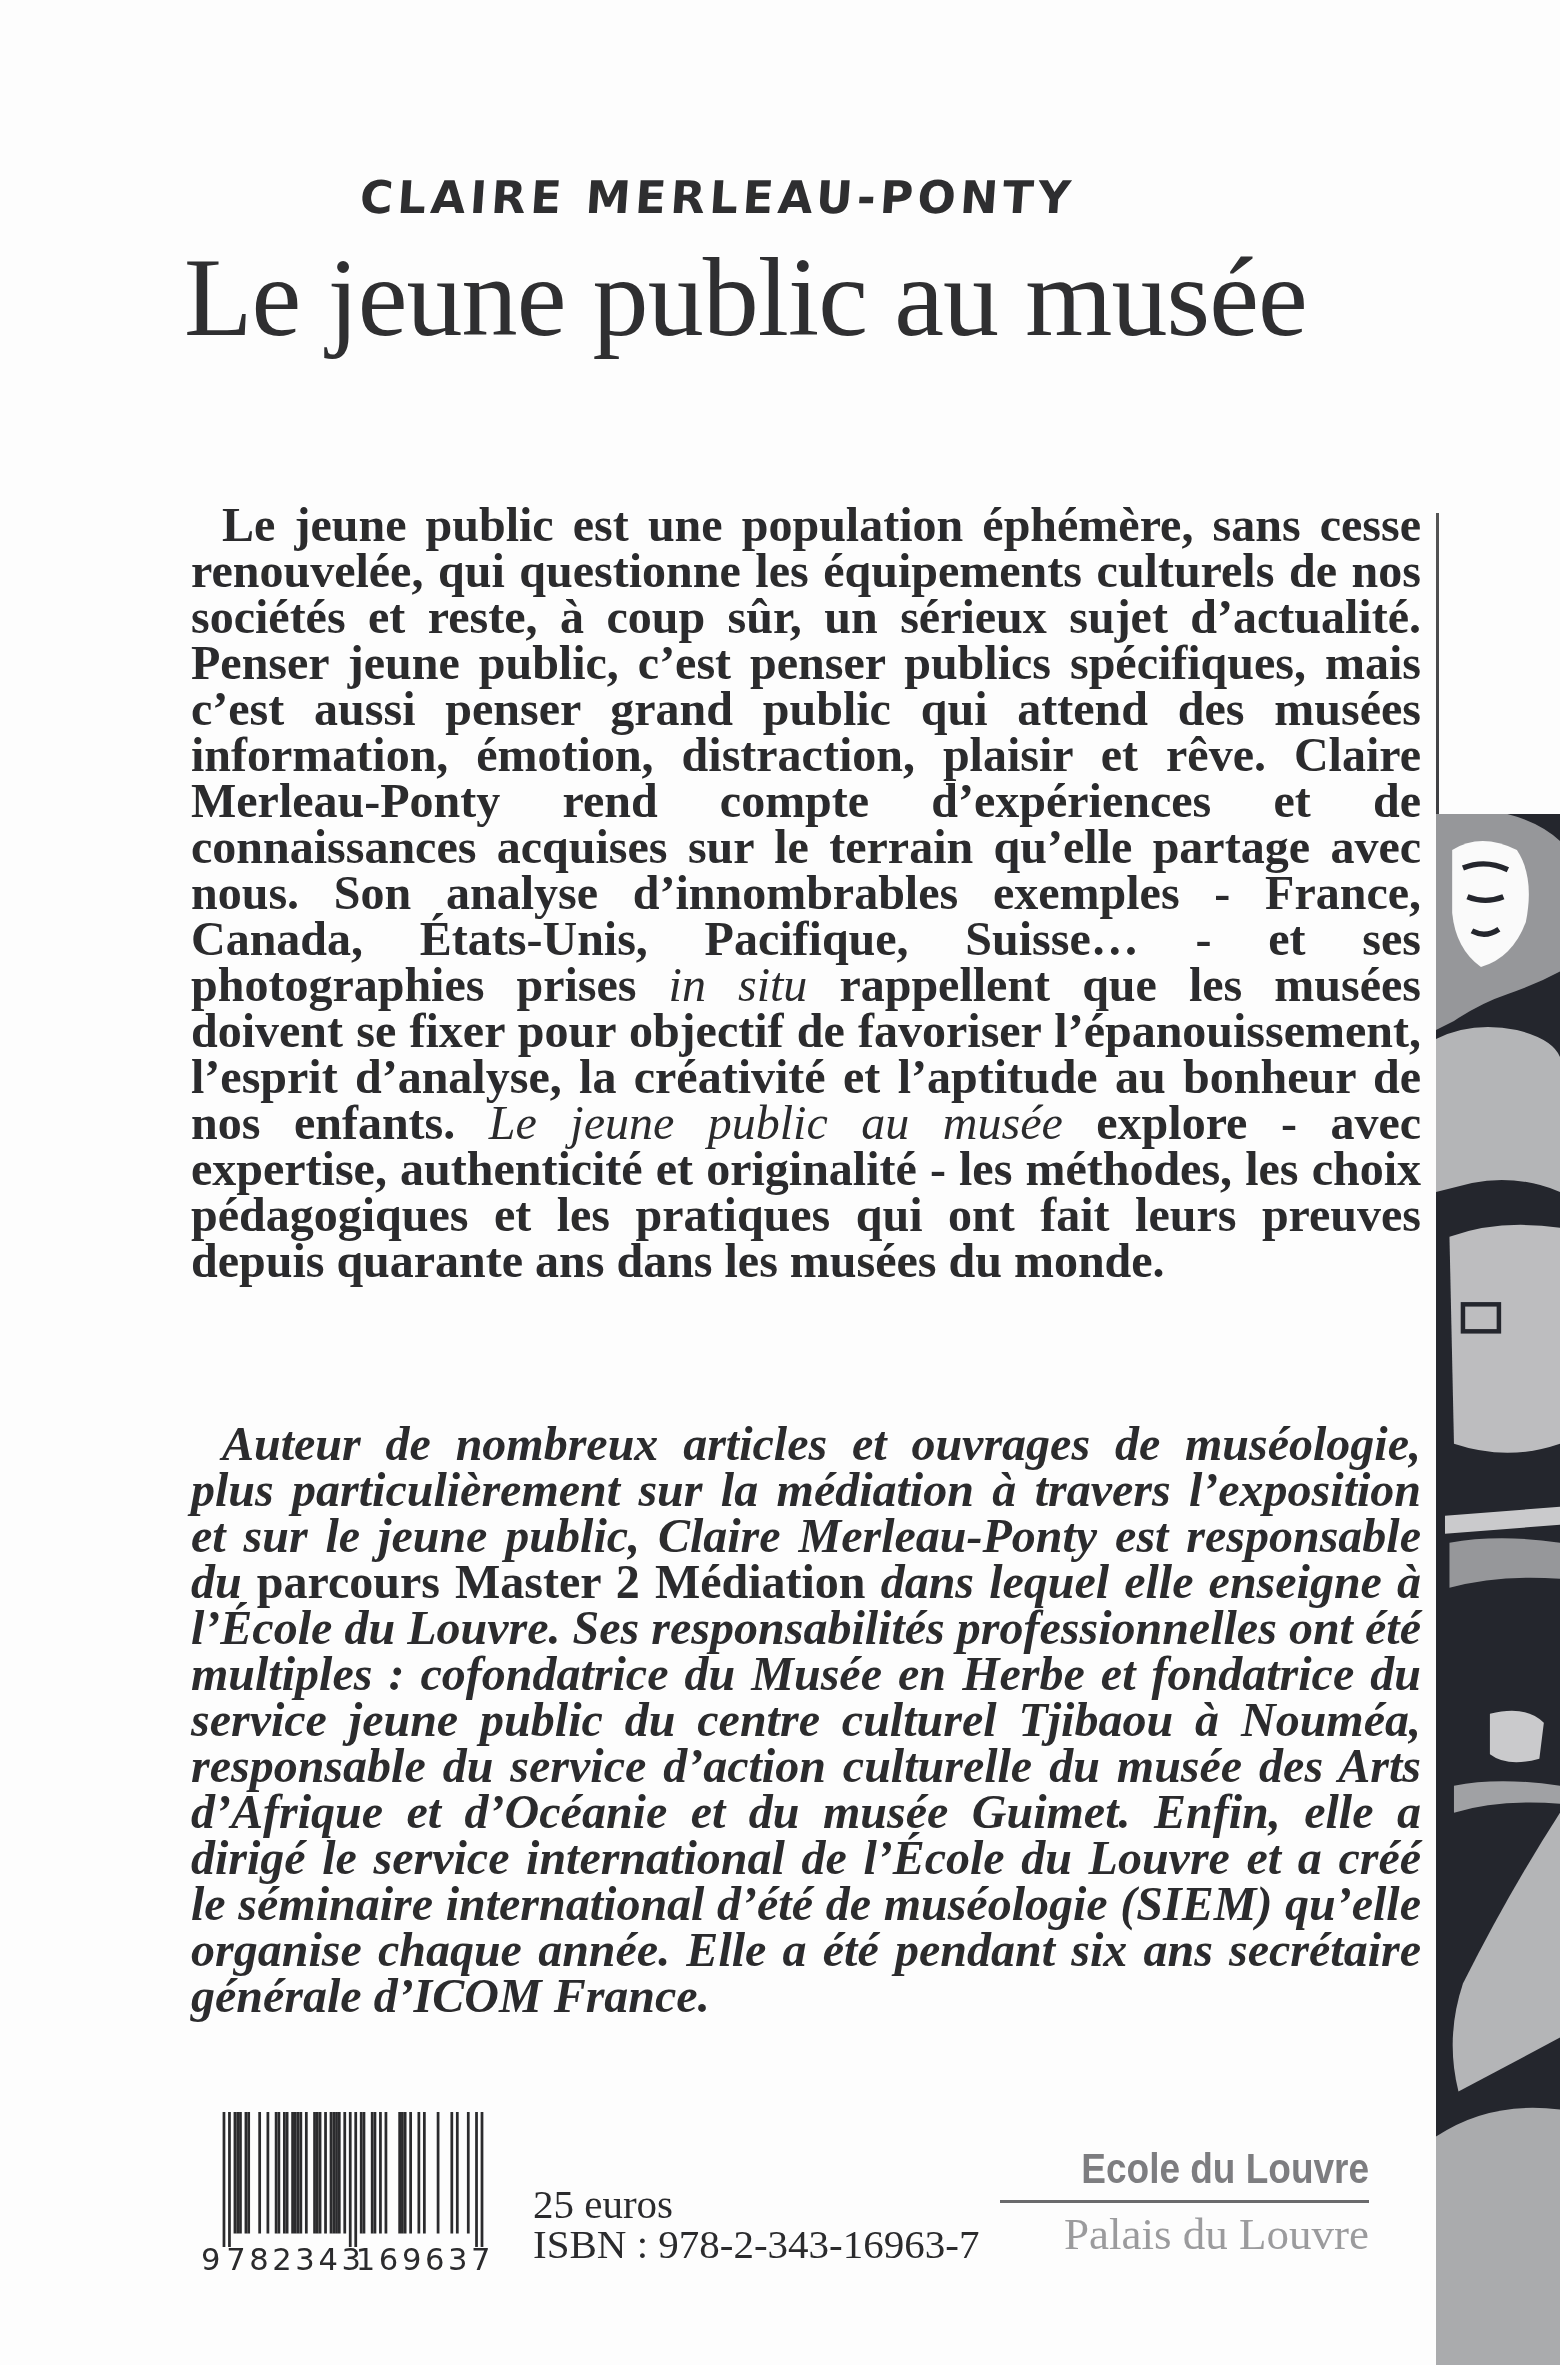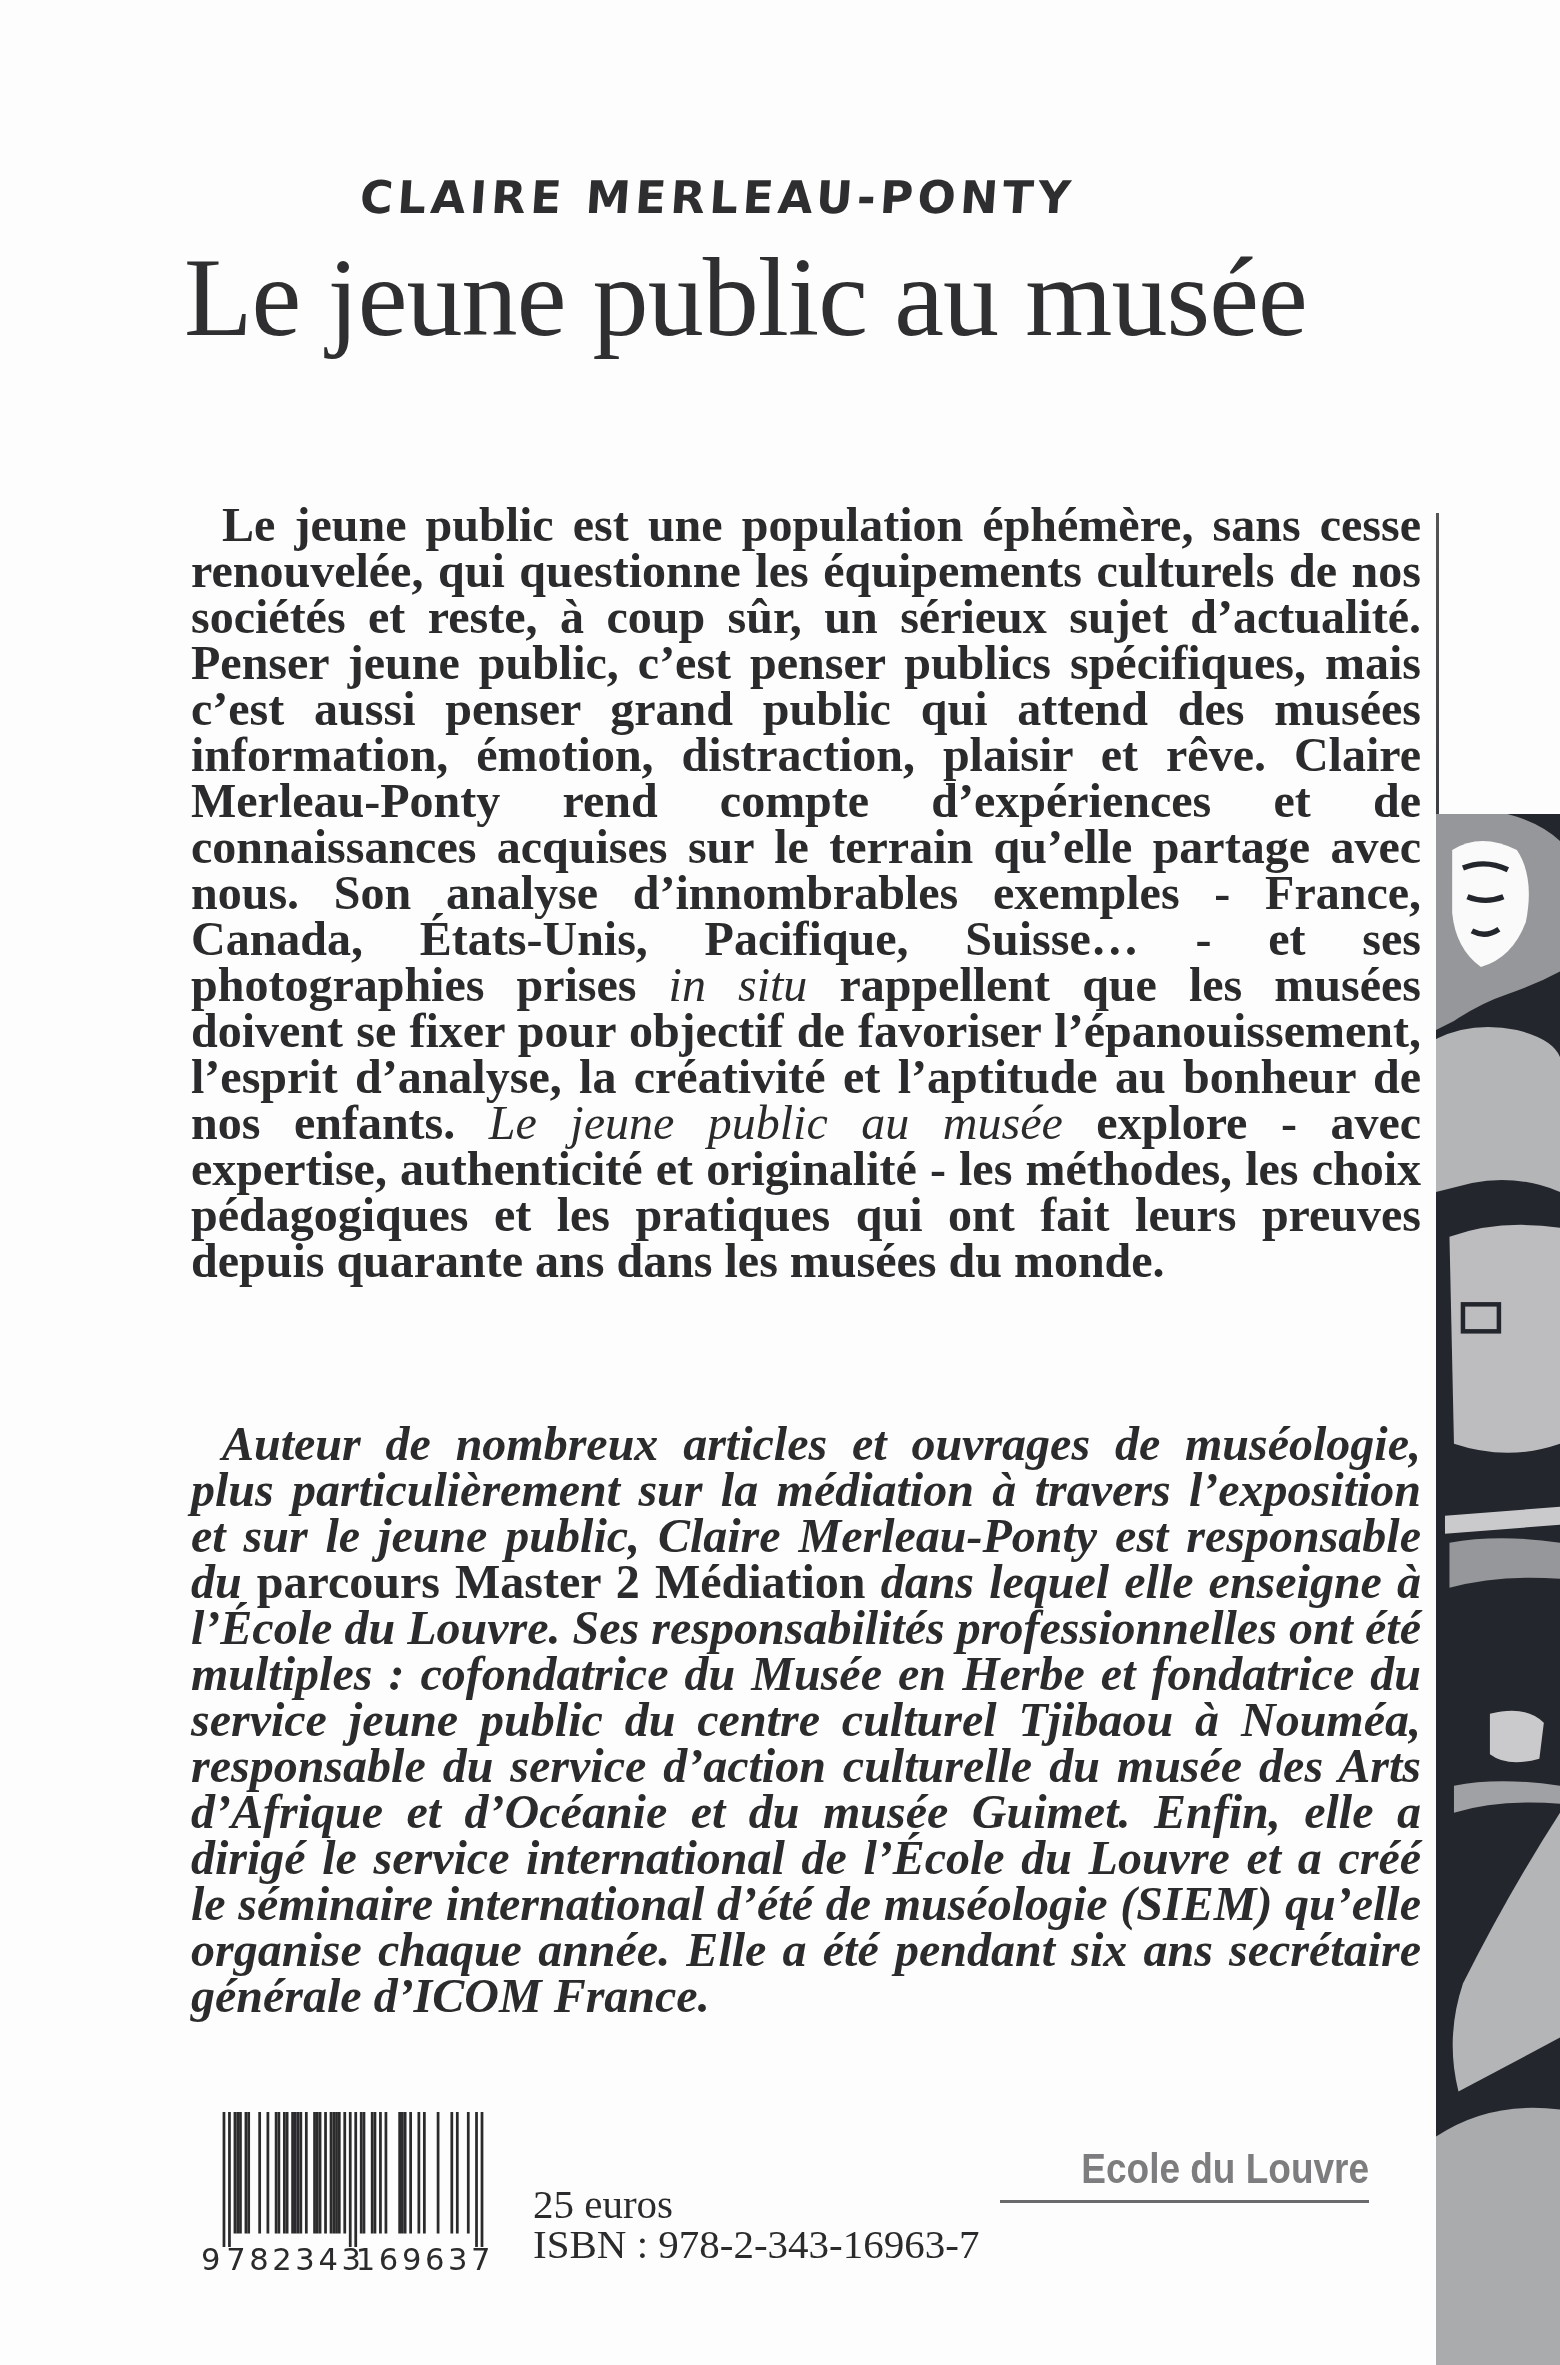--- a/index.html
+++ b/index.html
@@ -239,16 +239,17 @@
     <text x="28" y="176" font-family="DejaVu Sans, sans-serif" font-size="34" fill="#2b2b2d" letter-spacing="4">782343</text>
     <text x="172" y="176" font-family="DejaVu Sans, sans-serif" font-size="34" fill="#2b2b2d" letter-spacing="4">169637</text>
   </svg>
 
   <div class="price">25 euros</div>
   <div class="isbn">ISBN : 978-2-343-16963-7</div>
 
   <div class="logo">
     <span class="logo-top">Ecole du Louvre</span>
     <div class="logo-rule"></div>
+    <span class="logo-bottom">Palais du Louvre</span>
   </div>
 
 </div>
 
 
 </body></html>

